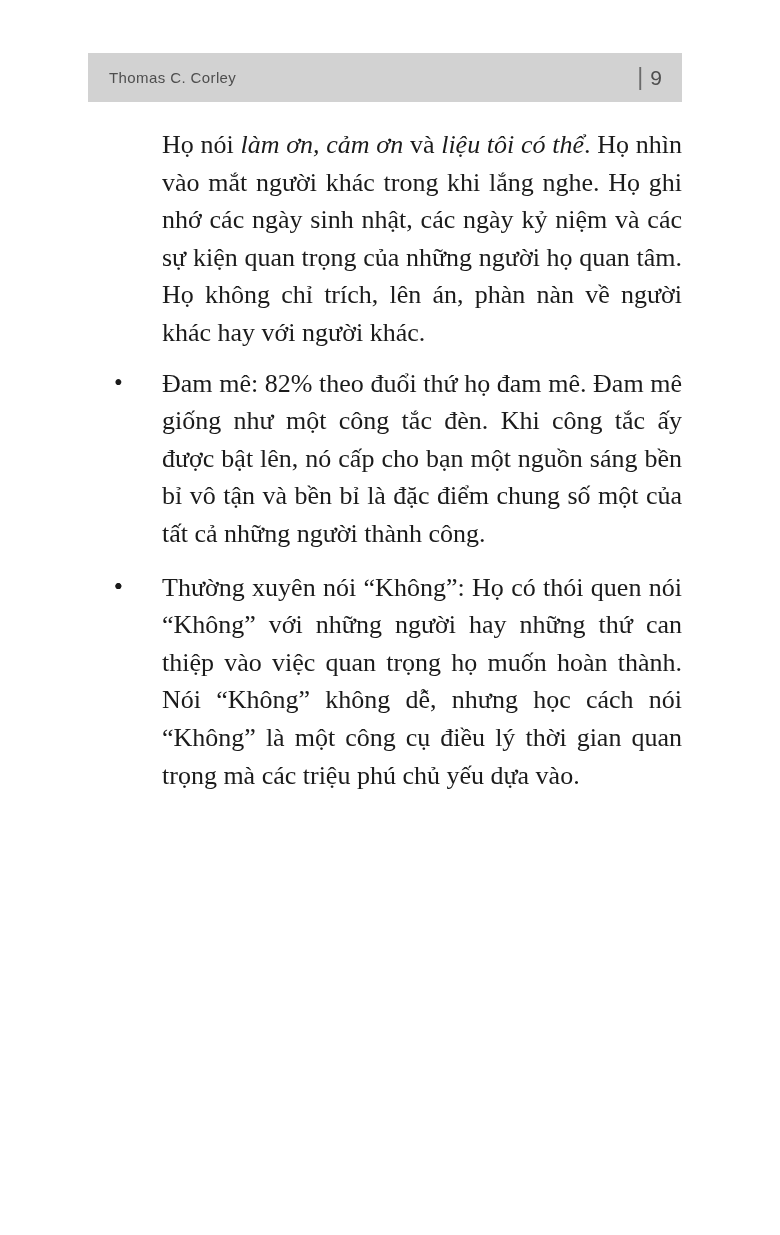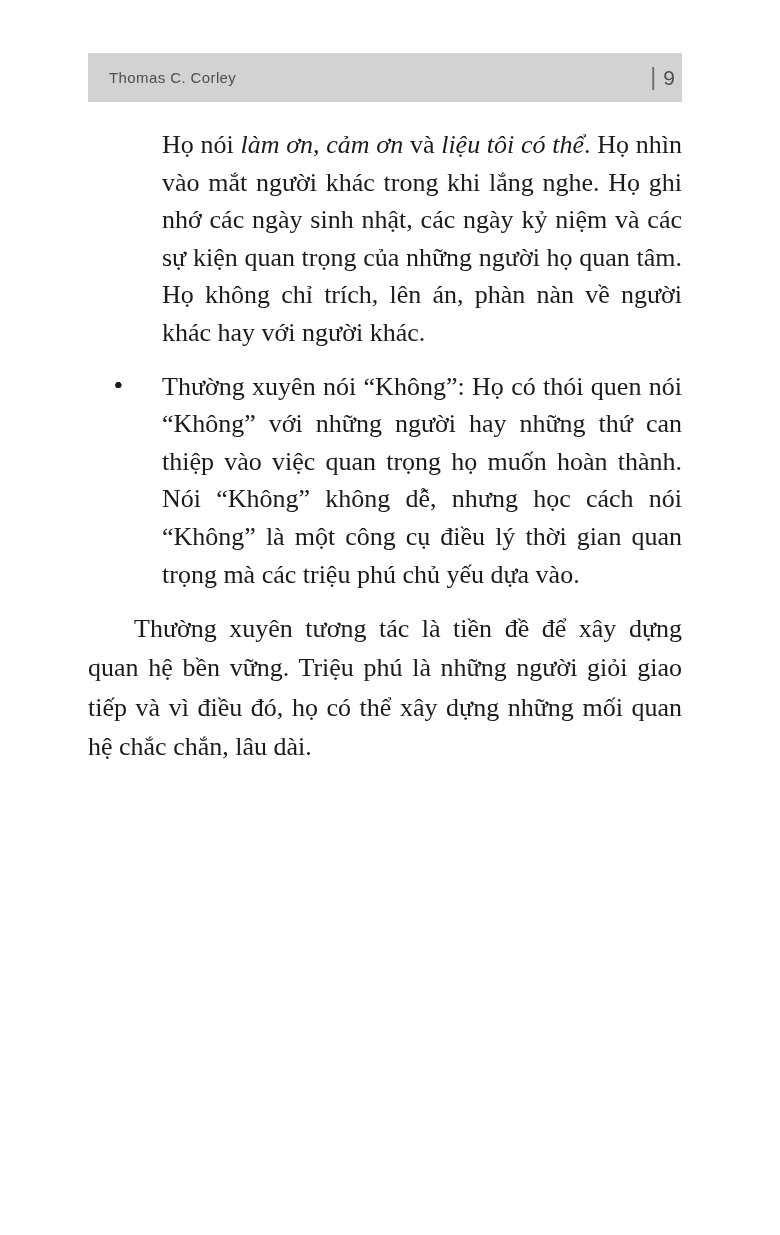--- a/index.html
+++ b/index.html
@@ -21,21 +21,21 @@
     position: absolute;
     left: 88px;
     top: 53px;
     width: 594px;
     height: 49px;
     background: #d2d2d2;
     box-sizing: border-box;
     display: flex;
     align-items: center;
     justify-content: space-between;
-    padding: 0 7px 0 21px;
+    padding: 0 20px 0 21px;
     font-family: "Liberation Sans", "DejaVu Sans", sans-serif;
   }
   .author {
     font-size: 15px;
     color: #4e4e4e;
     letter-spacing: 0.4px;
   }
   .page-num {
     display: flex;
     align-items: center;
@@ -111,28 +111,28 @@
     </span>
   </div>
 
   <div class="content">
 
     <p class="para-hang"><span>Họ nói </span><em>làm ơn, cảm ơn</em><span> và </span><em>liệu tôi có thể</em><span>. Họ nhìn vào mắt người khác trong khi lắng nghe. Họ ghi nhớ các ngày sinh nhật, các ngày kỷ niệm và các sự kiện quan trọng của những người họ quan tâm. Họ không chỉ trích, lên án, phàn nàn về người khác hay với người khác.</span></p>
 
     <ul class="bullet-list">
       <li class="bullet-item">
         <span class="bullet-marker">•</span>
+        <span>Đam mê: 82% theo đuổi thứ họ đam mê. Đam mê giống như một công tắc đèn. Khi công tắc ấy được bật lên, nó cấp cho bạn một nguồn sáng bền bỉ vô tận và bền bỉ là đặc điểm chung số một của tất cả những người thành công.</span>
       </li>
       <li class="bullet-item">
         <span class="bullet-marker">•</span>
       </li>
       <li class="bullet-item">
         <span class="bullet-marker">•</span>
         <span>Thường xuyên nói “Không”: Họ có thói quen nói “Không” với những người hay những thứ can thiệp vào việc quan trọng họ muốn hoàn thành. Nói “Không” không dễ, nhưng học cách nói “Không” là một công cụ điều lý thời gian quan trọng mà các triệu phú chủ yếu dựa vào.</span>
       </li>
     </ul>
 
 
-    <p class="closing-para">Thường xuyên tương tác là tiền đề để xây dựng quan hệ bền vững. Triệu phú là những người giỏi giao tiếp và vì điều đó, họ có thể xây dựng những mối quan hệ chắc chắn, lâu dài.</p>
 
   </div>
 
 </div>
 
 </body></html>

